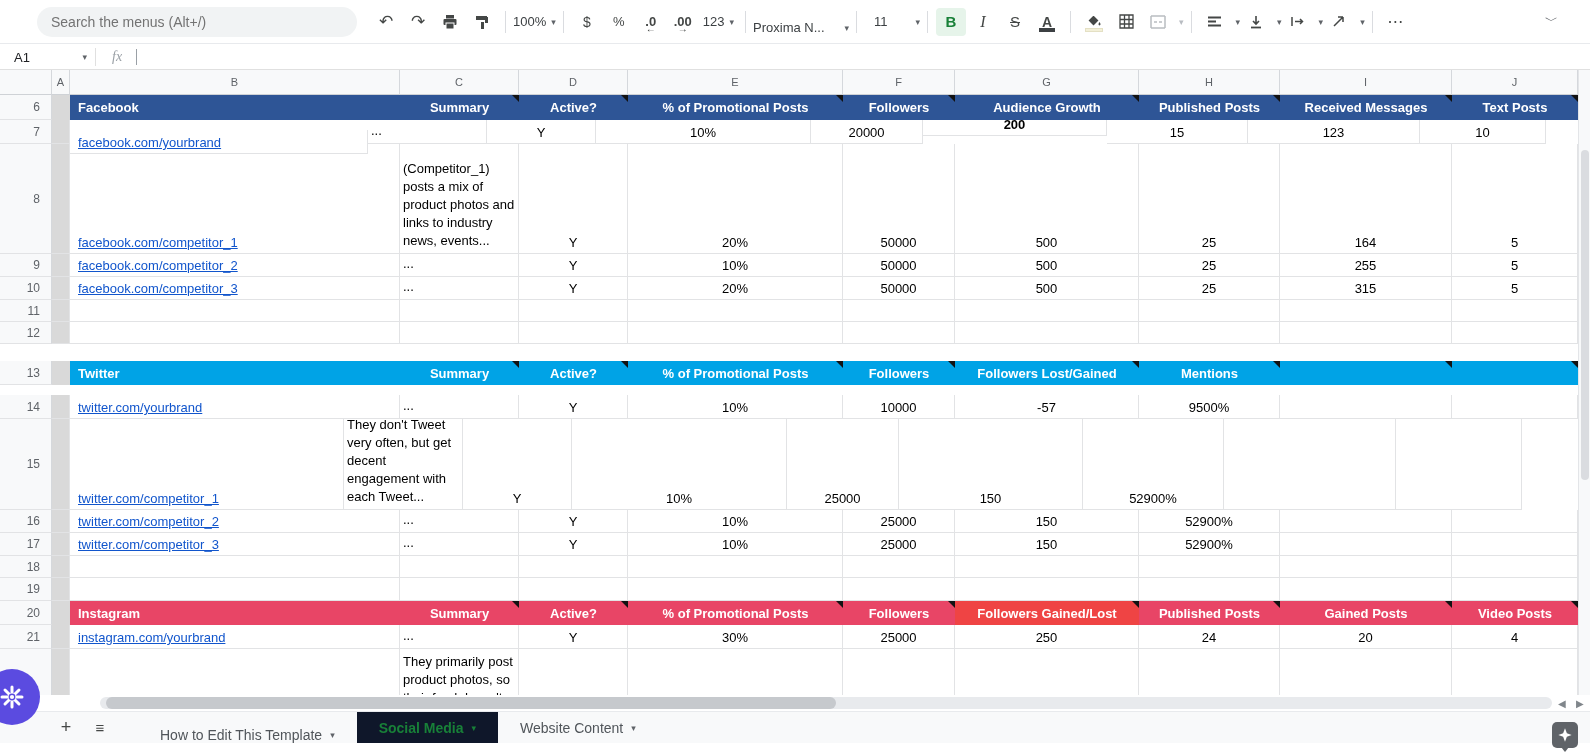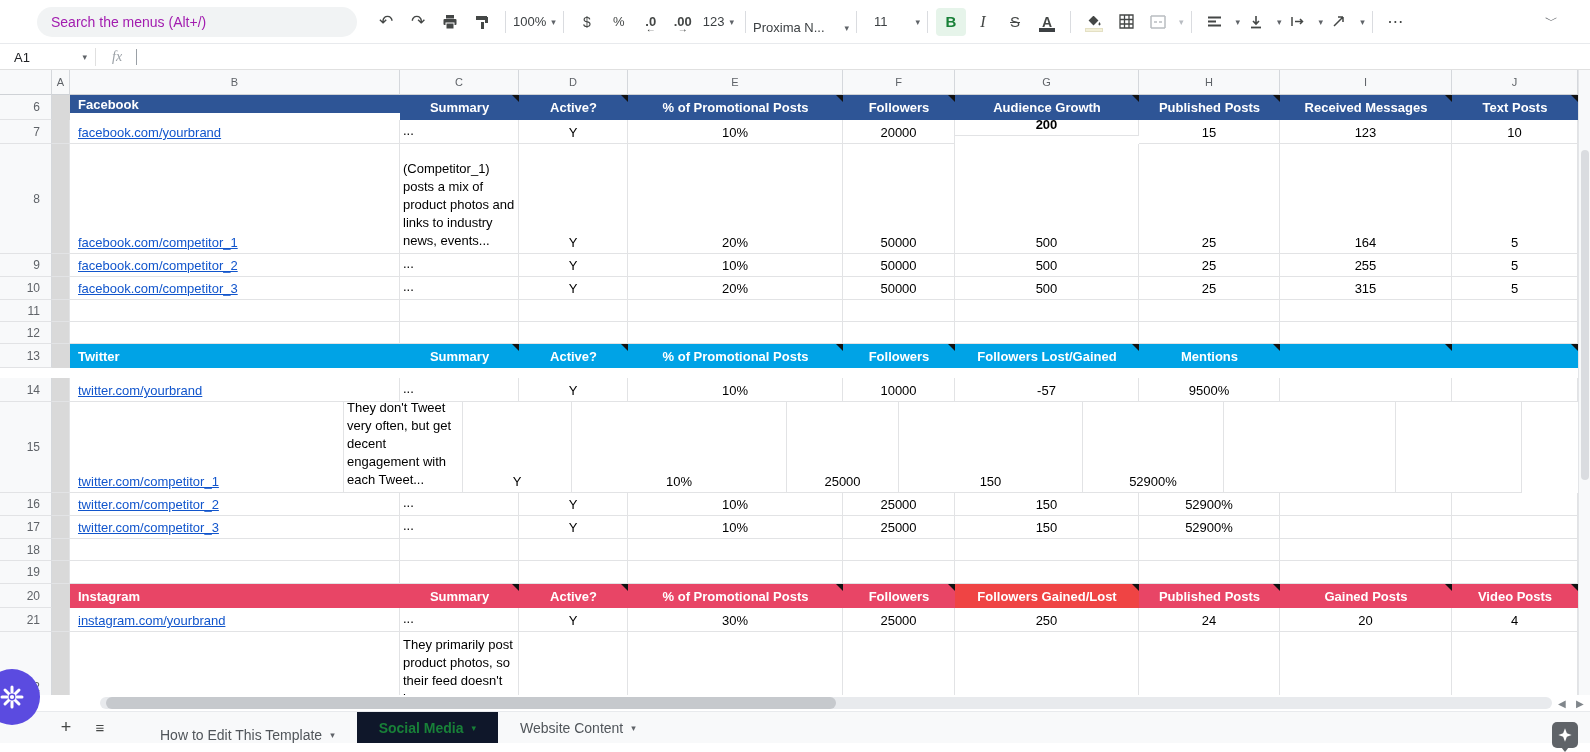--- a/index.html
+++ b/index.html
@@ -4,21 +4,21 @@
 <style>
   * { margin:0; padding:0; box-sizing:border-box; }
   html,body { width:1590px; height:752px; overflow:hidden; background:#fff;
     font-family:"Liberation Sans","DejaVu Sans",sans-serif; }
   .app { position:relative; width:1590px; height:752px; background:#fff; }
 
   
   .toolbar { position:absolute; top:0; left:0; right:0; height:44px; background:#fff;
     border-bottom:1px solid #e8eaed; display:flex; align-items:center; }
   .search-pill { margin-left:37px; width:320px; height:30px; border-radius:15px; background:#f1f3f4;
-    display:flex; align-items:center; padding-left:14px; font-size:14px; color:#a21caf; }
+    display:flex; align-items:center; padding-left:14px; font-size:14px; color:#737373; }
   .tb-icon { color:#444746; font-size:17px; width:30px; height:28px; display:flex;
     align-items:center; justify-content:center; border-radius:4px; margin:0 1px; }
   .tb-icon svg { display:block; }
   .tb-divider { width:1px; height:22px; background:#dadce0; margin:0 7px; }
   .tb-text { font-size:13px; color:#3c4043; display:flex; align-items:center; }
   .caret { display:inline-block; margin-left:5px; color:#5f6368; font-size:9px; }
   .caret.dim { color:#b8bcc1; }
   .tb-bold { color:#188038; background:#e6f4ea; font-weight:bold; font-size:15px; }
   .tb-italic { font-style:italic; font-family:"Liberation Serif",serif; font-size:16px; }
   .tb-strike { text-decoration:line-through; font-size:15px; }
@@ -235,21 +235,21 @@
       <div class="col-head" style="width: 184px;">G</div>
       <div class="col-head" style="width: 141px;">H</div>
       <div class="col-head" style="width: 172px;">I</div>
       <div class="col-head" style="width: 126px;">J</div>
     </div>
 
   <div class="grid-body" id="grid-body">
       <div class="grid-row section-row" style="height: 25px;">
         <div class="gutter-cell" style="width: 52px; height: 25px;">6</div>
         <div class="cell colA" style="width: 18px; height: 25px;"></div>
-        <div class="cell v-center h-left" style="width: 330px; height: 18px; background: rgb(46, 85, 150); text-align: right;">
+        <div class="cell v-center h-left" style="width: 330px; height: 25px; background: rgb(46, 85, 150); text-align: right;">
           <span class="first-label">Facebook</span>
         </div>
         <div class="cell v-center h-center" style="width: 119px; height: 25px; background: rgb(46, 85, 150);">
           <span>Summary</span>
           <span class="note-tri"></span>
         </div>
         <div class="cell v-center h-center" style="width: 109px; height: 25px; background: rgb(46, 85, 150);">
           <span>Active?</span>
           <span class="note-tri"></span>
         </div>
@@ -274,21 +274,21 @@
           <span class="note-tri"></span>
         </div>
         <div class="cell v-center h-center" style="width: 126px; height: 25px; background: rgb(46, 85, 150);">
           <span>Text Posts</span>
           <span class="note-tri"></span>
         </div>
       </div>
       <div class="grid-row" style="height: 24px;">
         <div class="gutter-cell" style="width: 52px; height: 24px;">7</div>
         <div class="cell colA" style="width: 18px; height: 24px;"></div>
-        <div class="cell v-bottom pad-b h-left" style="width: 330px; height: 24px;">
+        <div class="cell v-bottom pad-b h-left" style="width: 298px; height: 24px; margin-top: 10px;">
           <a class="cell-link" href="#">facebook.com/yourbrand</a>
         </div>
         <div class="cell v-bottom pad-b h-left wrap" style="width: 119px; height: 24px;">
           <div class="inner">...</div>
         </div>
         <div class="cell v-bottom pad-b h-center" style="width: 109px; height: 24px;">
           <span>Y</span>
         </div>
         <div class="cell v-bottom pad-b h-center" style="width: 215px; height: 24px;">
           <span>10%</span>
@@ -421,21 +421,21 @@
         <div class="cell" style="width: 330px; height: 22px;"></div>
         <div class="cell" style="width: 119px; height: 22px;"></div>
         <div class="cell" style="width: 109px; height: 22px;"></div>
         <div class="cell" style="width: 215px; height: 22px;"></div>
         <div class="cell" style="width: 112px; height: 22px;"></div>
         <div class="cell" style="width: 184px; height: 22px;"></div>
         <div class="cell" style="width: 141px; height: 22px;"></div>
         <div class="cell" style="width: 172px; height: 22px;"></div>
         <div class="cell" style="width: 126px; height: 22px;"></div>
       </div>
-      <div class="grid-row section-row" style="height: 34px;">
+      <div class="grid-row section-row" style="height: 34px; margin-top: 17px;">
         <div class="gutter-cell" style="width: 52px; height: 24px;">13</div>
         <div class="cell colA" style="width: 18px; height: 24px;"></div>
         <div class="cell v-center h-left" style="width: 330px; height: 24px; background: rgb(0, 163, 230);">
           <span class="first-label">Twitter</span>
         </div>
         <div class="cell v-center h-center" style="width: 119px; height: 24px; background: rgb(0, 163, 230);">
           <span>Summary</span>
           <span class="note-tri"></span>
         </div>
         <div class="cell v-center h-center" style="width: 109px; height: 24px; background: rgb(0, 163, 230);">

